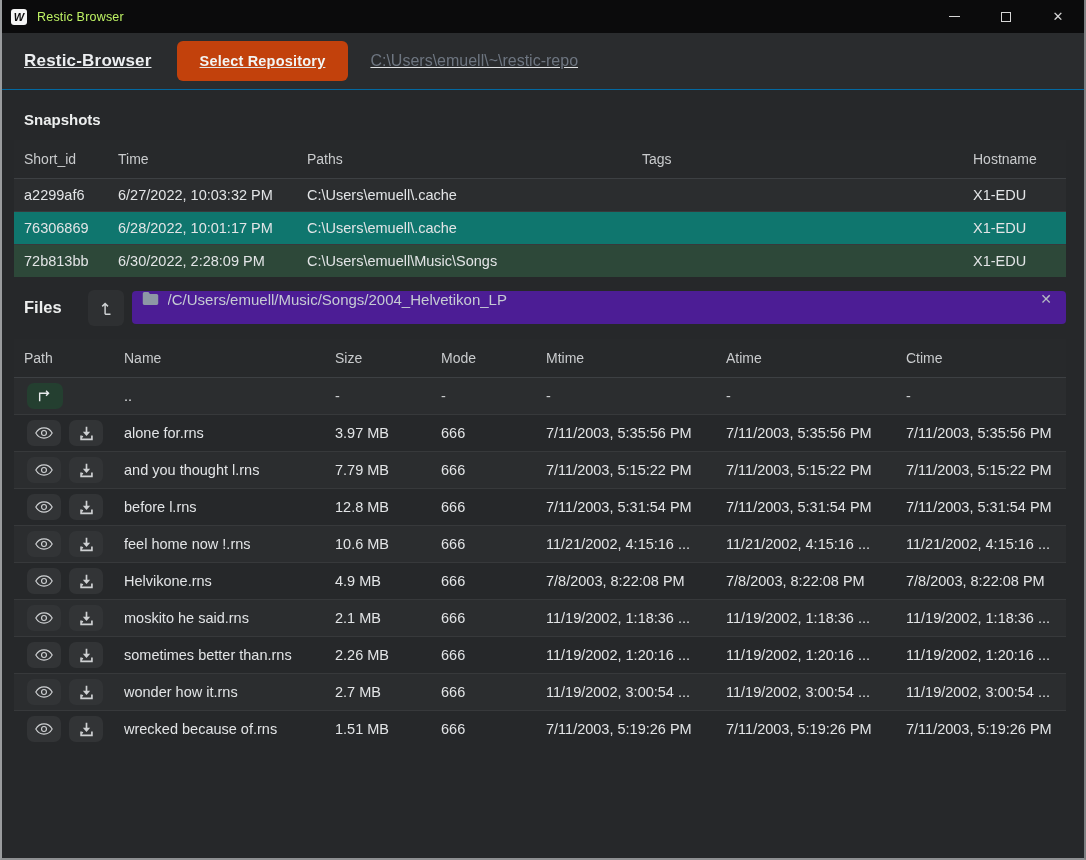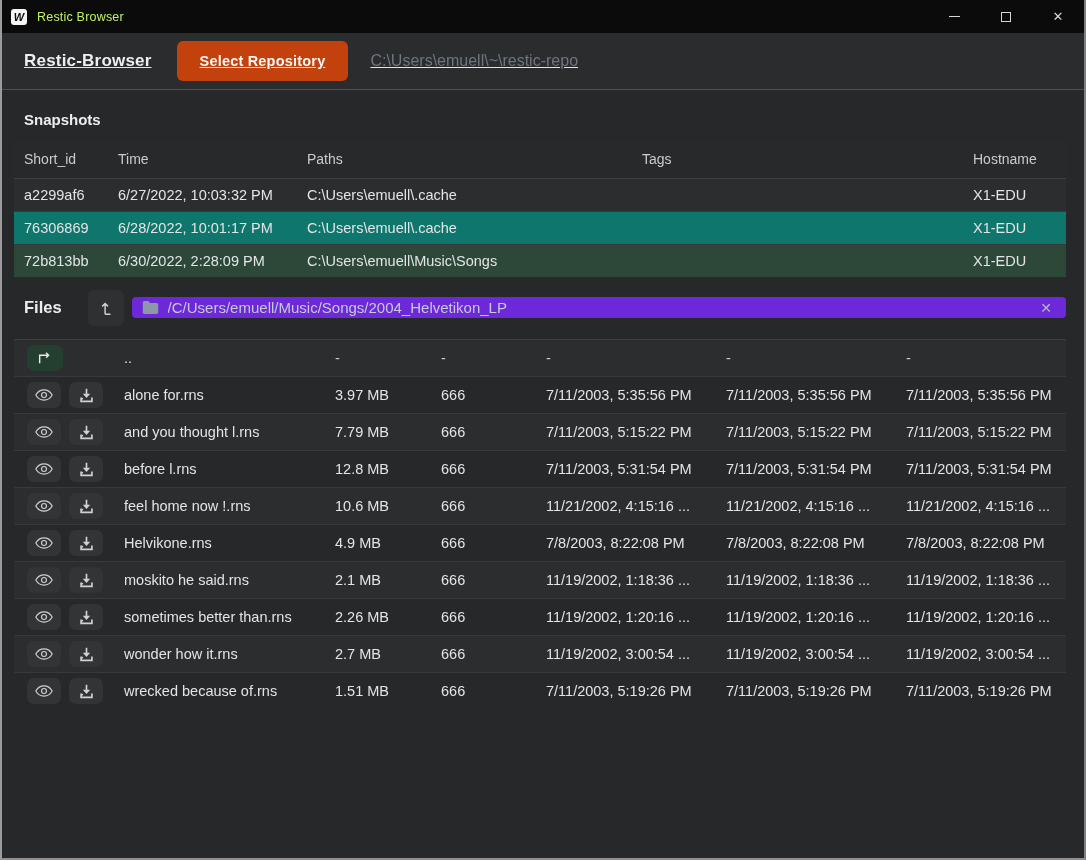--- a/index.html
+++ b/index.html
@@ -73,22 +73,22 @@
   }
   .parent-btn { width:36px; height:26px; background:#243f30; }
   
   .files-bar { display:flex; align-items:center; margin:12px 18px 13px 12px; height:37px; }
   .files-label { font-size:16.5px; font-weight:bold; color:#eceeee; padding-left:10px; }
   .root-btn {
     width:36px; height:36px; margin-left:26px; border:none; border-radius:6px;
     background:#2e3032; display:flex; align-items:center; justify-content:center;
   }
   .path-field {
-    flex:1; margin-left:8px; height:21px; background:#6d28d9; border-radius:4px;
-    display:flex; align-items:center; padding:0 10px; gap:9px;
+    flex:1; margin-left:8px; height:33px; background:#4c1d95; border-radius:4px;
+    display:flex; align-items:flex-start; padding:0 10px; gap:9px;
   }
   .path-text { flex:1; font-size:15px; color:#c5cbd3; white-space:nowrap; overflow:hidden; }
   .clear-btn { background:none; border:none; color:#b4bac2; font-size:14px; padding:0 4px; }
   .dash { color:#caccce; }
   svg { display:block; }
 </style>
 </head>
 <body>
 
 <div class="window">
@@ -159,20 +159,29 @@
     <div class="path-field">
       <svg width="17" height="15" viewBox="0 0 22 19">
         <path d="M1 3.2 C1 2 1.9 1 3.1 1 h5.2 l2 2.6 h8.6 c1.2 0 2.1 1 2.1 2.1 v10.1 c0 1.2-.9 2.1-2.1 2.1 H3.1 C1.9 18 1 17 1 15.8 Z" fill="#8d98a5"></path>
       </svg>
       <span class="path-text">/C/Users/emuell/Music/Songs/2004_Helvetikon_LP</span>
       <button class="clear-btn"><span>✕</span></button>
     </div>
   </div>
 
   <div class="table">
+    <div class="thead files-grid">
+      <div class="cell">Path</div>
+      <div class="cell">Name</div>
+      <div class="cell">Size</div>
+      <div class="cell">Mode</div>
+      <div class="cell">Mtime</div>
+      <div class="cell">Atime</div>
+      <div class="cell">Ctime</div>
+    </div>
     <div class="files-body" id="files-body">
 
       <div class="trow files-grid" style="border-top:1px solid #3d4043;">
         <div class="cell path-cell">
           <button class="icon-btn parent-btn">
             <svg width="16" height="14" viewBox="0 0 18 14">
               <path d="M3 13 L3 4 L13 4 M10.2 1.2 L13 4 L10.2 6.8" fill="none" stroke="#e8eaec" stroke-width="1.6"></path>
             </svg>
           </button>
         </div>

